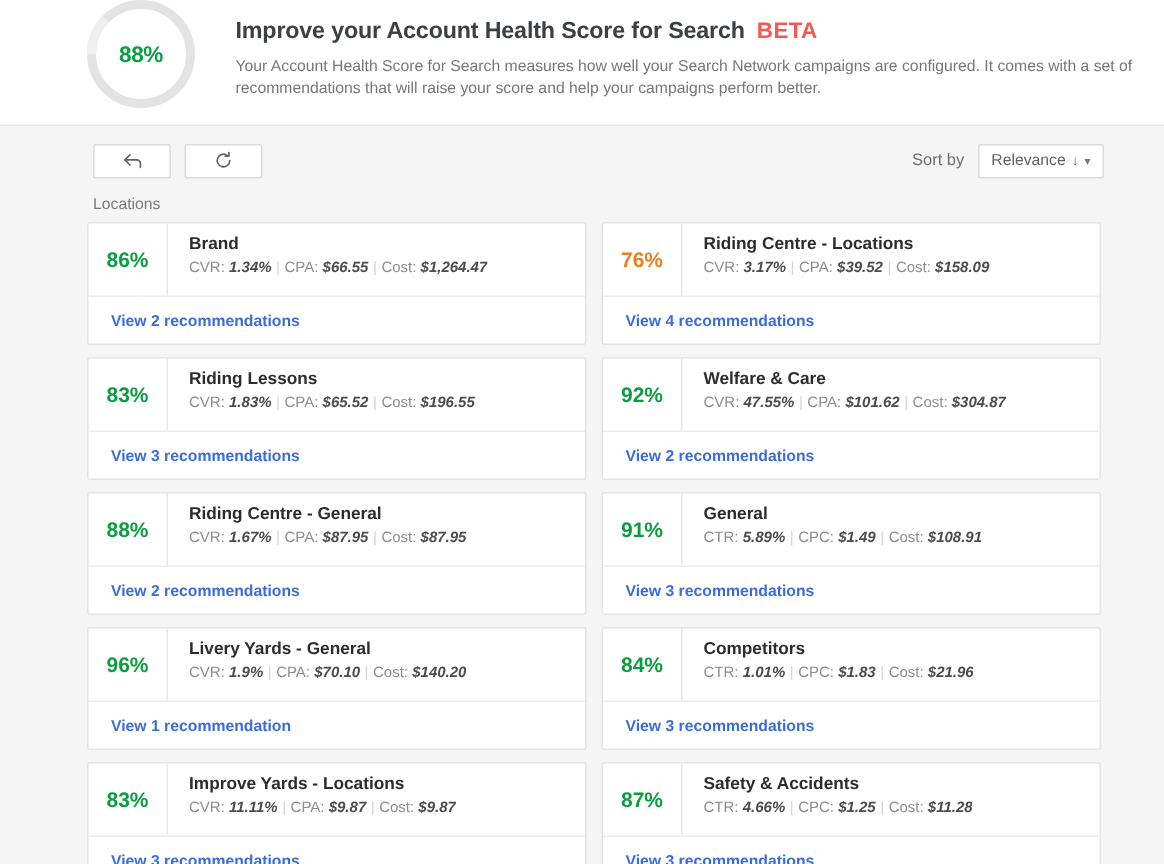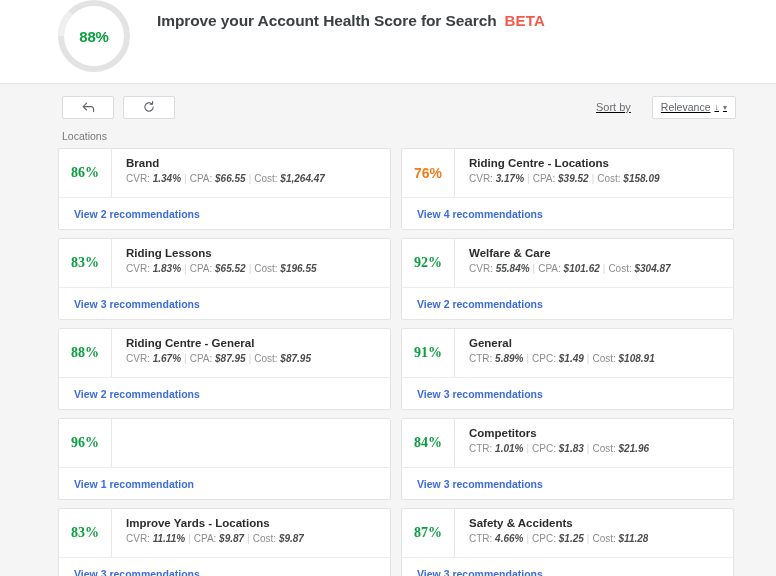--- a/index.html
+++ b/index.html
@@ -82,22 +82,21 @@
     border: 1px solid #dcdcdc;
     border-radius: 2px;
     display: flex; align-items: center; justify-content: center;
     cursor: pointer;
     color: #5f6368;
   }
   .tb-btn svg { display: block; }
   .toolbar-right {
     display: flex;
     align-items: center;
-    gap: 21px;
-    text-decoration: underline;
+    gap: 9px;
   }
   .sortby-label {
     font-size: 11px;
     color: #6b6e72;
   }
   .sort-select {
     height: 23px;
     background: #ffffff;
     border: 1px solid #dcdcdc;
     border-radius: 2px;
@@ -138,21 +137,21 @@
     height: 48px;
   }
   .card-score {
     width: 53px;
     flex: 0 0 53px;
     display: flex; align-items: center; justify-content: center;
     font-size: 14px;
     font-weight: bold;
     border-right: 1px solid #e8e8e8;
   }
-  .score-good  { color: #0a9e3f; font-family: Liberation Serif, serif; }
+  .score-good  { color: #0a9e3f; }
   .score-warn  { color: #f07d20; }
   .card-body {
     padding: 8px 0 0 14px;
     overflow: hidden;
   }
   .card-name {
     font-size: 11.5px;
     font-weight: bold;
     color: #2a2c2e;
     white-space: nowrap;
@@ -196,20 +195,21 @@
       <circle cx="39" cy="39" r="33" fill="none" stroke="#e3e3e3" stroke-width="6"></circle>
       <circle cx="39" cy="39" r="33" fill="none" stroke="#efefef" stroke-width="6" stroke-dasharray="26 181" stroke-dashoffset="52" transform="rotate(-90 39 39)"></circle>
     </svg>
     <div class="score-value">88%</div>
   </div>
   <div class="header-text">
     <div class="header-title-row">
       <span class="header-title">Improve your Account Health Score for Search</span>
       <span class="beta-badge">BETA</span>
     </div>
+    <div class="header-desc">Your Account Health Score for Search measures how well your Search Network campaigns are configured. It comes with a set of recommendations that will raise your score and help your campaigns perform better.</div>
   </div>
 </div>
 
 <div class="toolbar">
   <div class="toolbar-left">
     <div class="tb-btn">
       <span>
         <svg width="13" height="11" viewBox="0 0 13 11">
           <path d="M4.6 1.2 L1.2 4.6 L4.6 8.0" fill="none" stroke="#5f6368" stroke-width="1.1" stroke-linecap="round" stroke-linejoin="round"></path>
           <path d="M1.4 4.6 H9.2 a2.4 2.4 0 0 1 2.4 2.4 V9.6" fill="none" stroke="#5f6368" stroke-width="1.1" stroke-linecap="round"></path>
@@ -272,21 +272,21 @@
       </div>
       <div class="card-footer">
         <a class="card-link">View 3 recommendations</a>
       </div>
     </div>
     <div class="card">
       <div class="card-main">
         <div class="card-score score-good">92%</div>
         <div class="card-body">
           <div class="card-name">Welfare &amp; Care</div>
-          <div class="card-metrics"><span>CVR:</span><span class="mv"> 55.84%</span><span class="sep">|</span><span>CPA:</span><span class="mv"> $101.62</span><span class="sep">|</span><span>Cost:</span><span class="mv"> $304.87</span></div>
+          <div class="card-metrics"><span>CVR:</span><span class="mv"> 47.55%</span><span class="sep">|</span><span>CPA:</span><span class="mv"> $101.62</span><span class="sep">|</span><span>Cost:</span><span class="mv"> $304.87</span></div>
         </div>
       </div>
       <div class="card-footer">
         <a class="card-link">View 2 recommendations</a>
       </div>
     </div>
     <div class="card">
       <div class="card-main">
         <div class="card-score score-good">88%</div>
         <div class="card-body">
@@ -306,20 +306,24 @@
           <div class="card-metrics"><span>CTR:</span><span class="mv"> 5.89%</span><span class="sep">|</span><span>CPC:</span><span class="mv"> $1.49</span><span class="sep">|</span><span>Cost:</span><span class="mv"> $108.91</span></div>
         </div>
       </div>
       <div class="card-footer">
         <a class="card-link">View 3 recommendations</a>
       </div>
     </div>
     <div class="card">
       <div class="card-main">
         <div class="card-score score-good">96%</div>
+        <div class="card-body">
+          <div class="card-name">Livery Yards - General</div>
+          <div class="card-metrics"><span>CVR:</span><span class="mv"> 1.9%</span><span class="sep">|</span><span>CPA:</span><span class="mv"> $70.10</span><span class="sep">|</span><span>Cost:</span><span class="mv"> $140.20</span></div>
+        </div>
       </div>
       <div class="card-footer">
         <a class="card-link">View 1 recommendation</a>
       </div>
     </div>
     <div class="card">
       <div class="card-main">
         <div class="card-score score-good">84%</div>
         <div class="card-body">
           <div class="card-name">Competitors</div>

